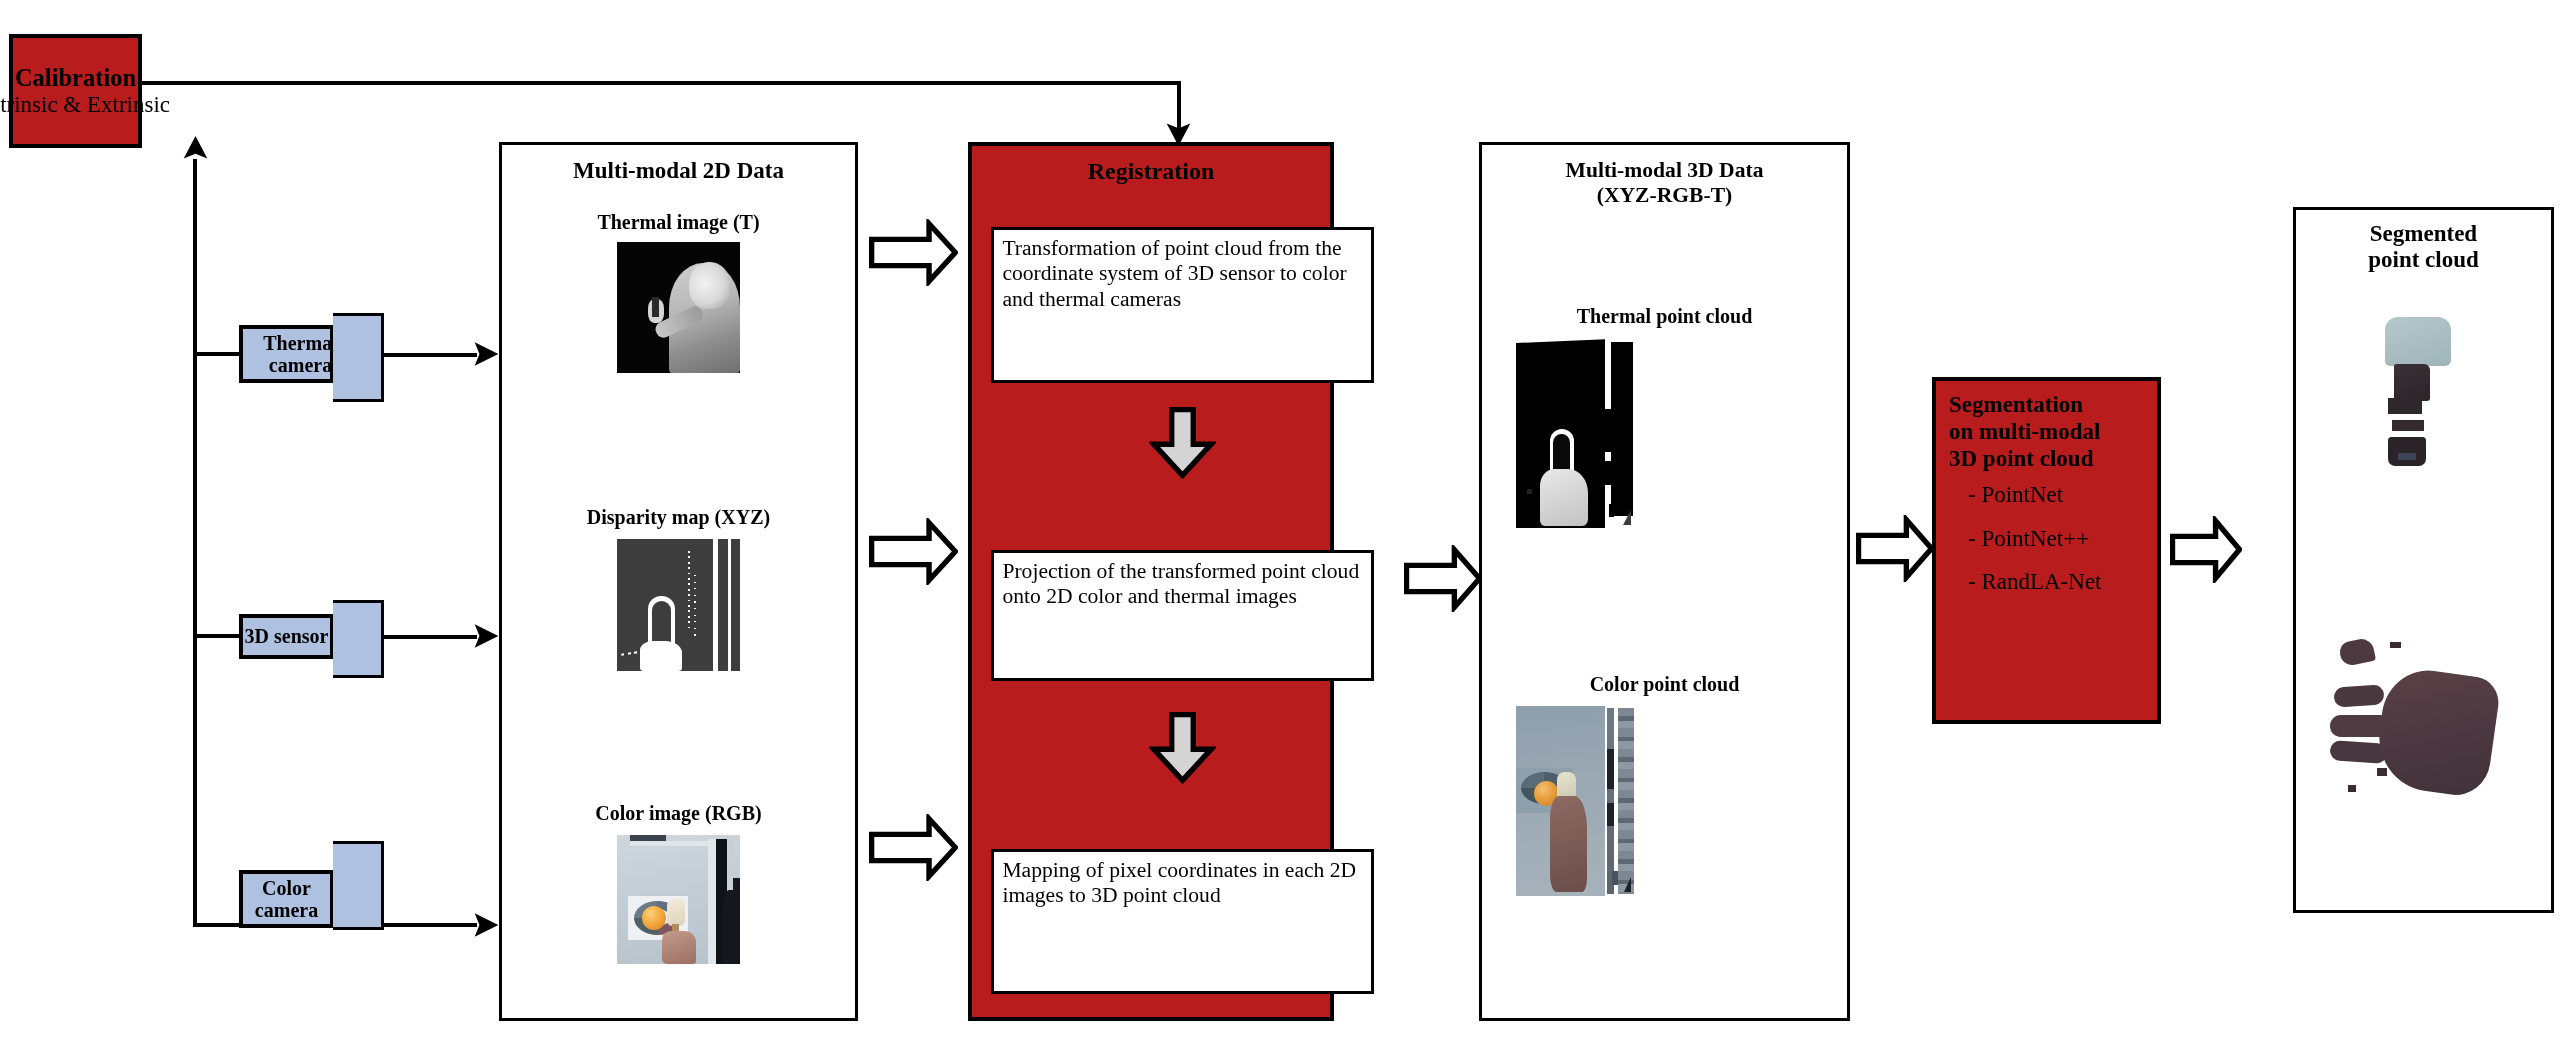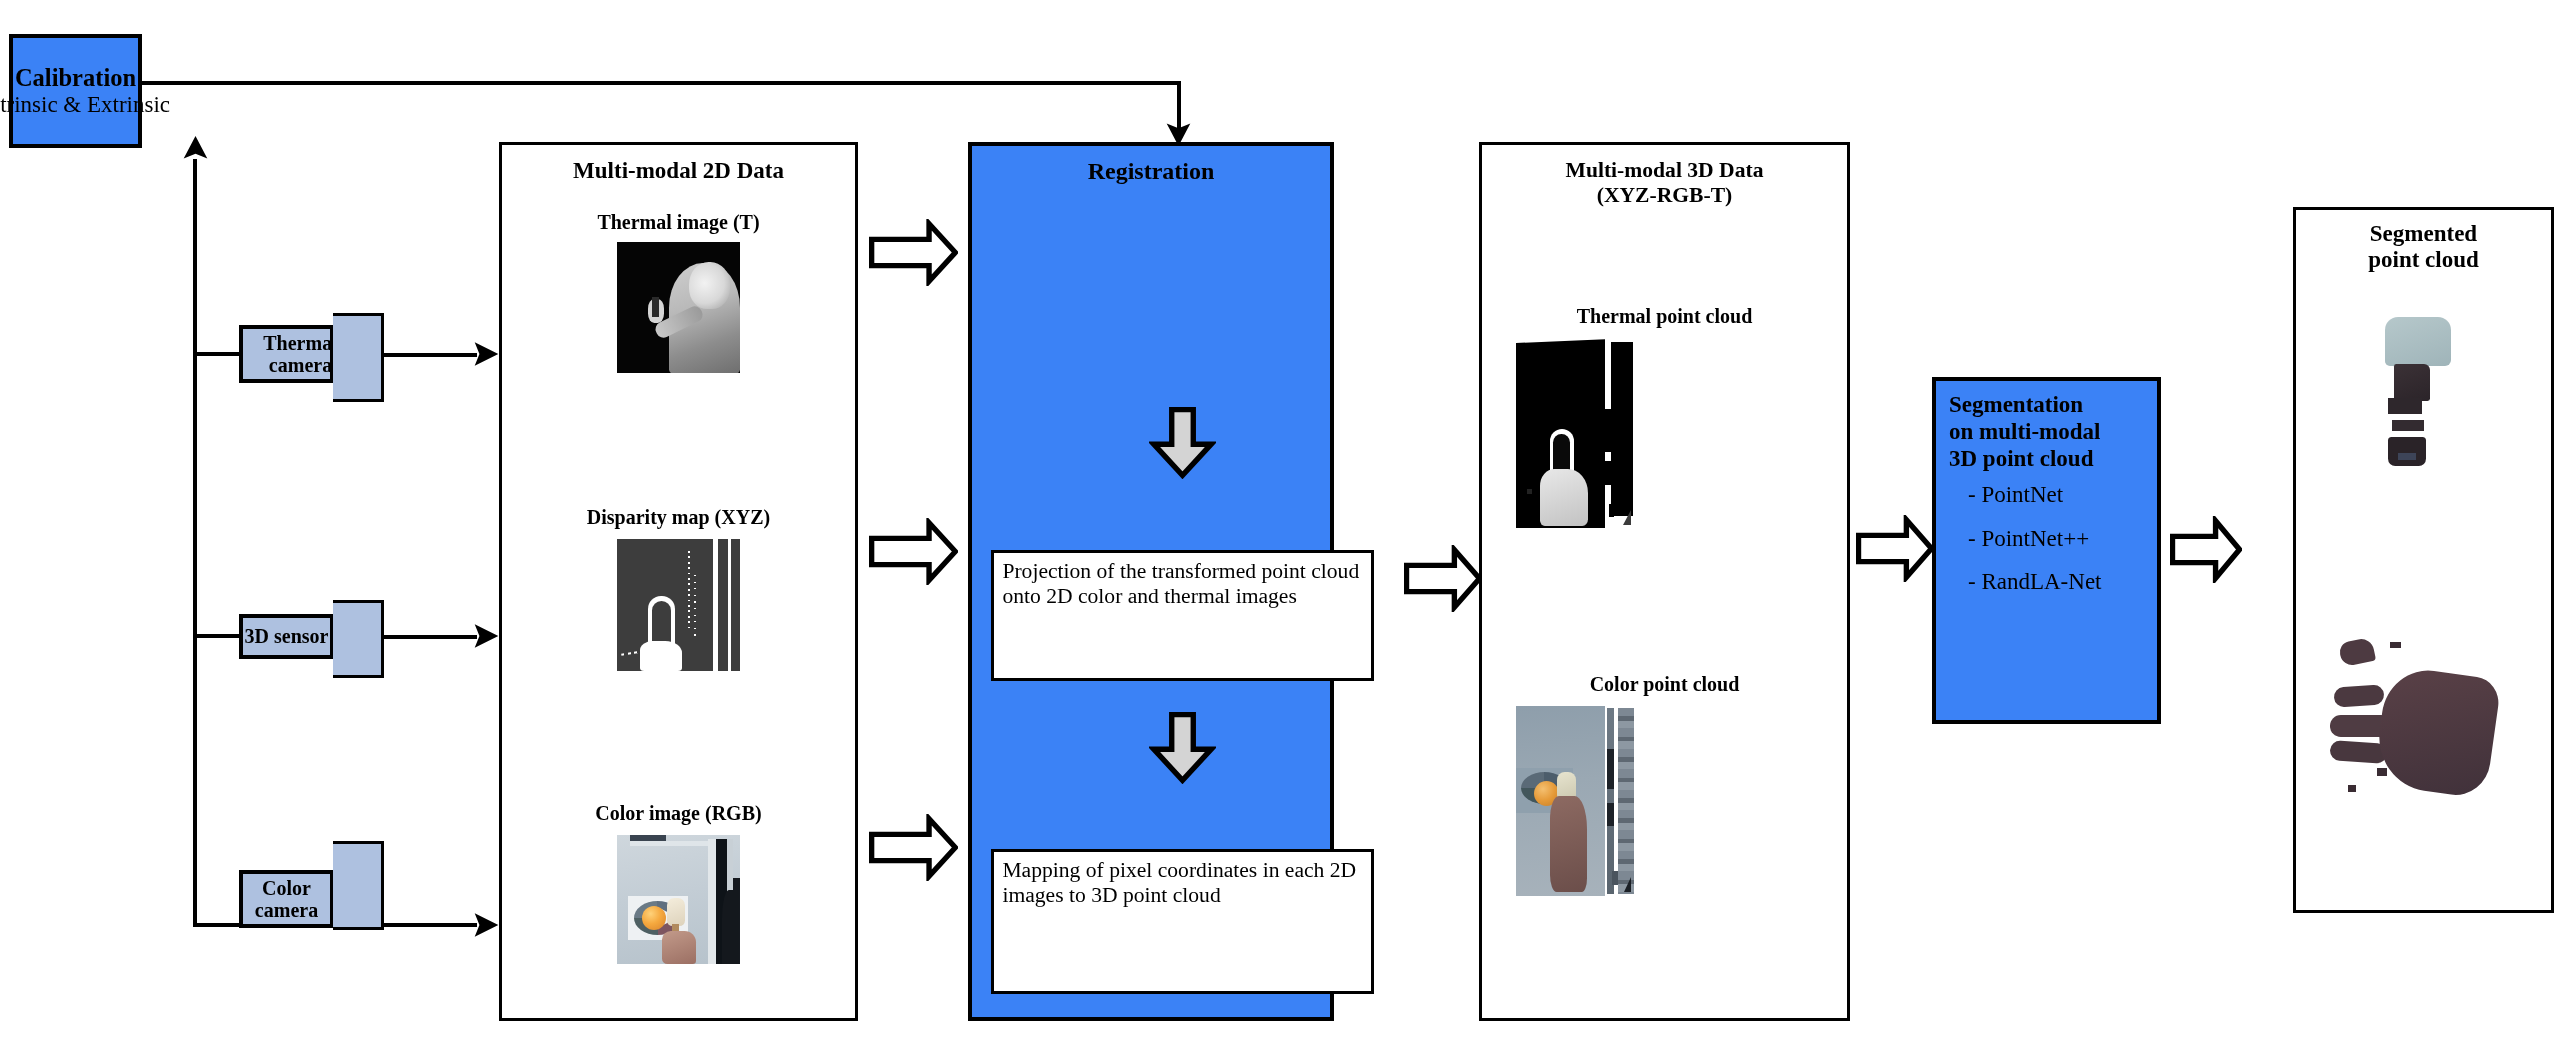--- a/index.html
+++ b/index.html
@@ -1,21 +1,21 @@
 <!DOCTYPE html>
 <html style="font-size:9.6px"><head>
 <meta charset="utf-8">
 <style>
   html,body{margin:0;padding:0;background:#ffffff;}
   body{font-family:"Liberation Serif","DejaVu Serif",serif;}
   #stage{position:relative;width:2576px;height:1060px;background:#fff;overflow:hidden;}
 
   
   .box{position:absolute;box-sizing:border-box;}
-  .gray-box{background:#3b82f6;border:4.2px solid #000;}
+  .gray-box{background:#b91c1c;border:4.2px solid #000;}
   .white-panel{background:#ffffff;border:3.6px solid #000;}
   .white-inner{background:#ffffff;border:3.6px solid #000;}
   .cam-box{background:#aec1e0;border:4.2px solid #000;}
   .nowrap{white-space:nowrap;}
 
   
   #calib{left:9px;top:34px;width:133px;height:114px;
          display:flex;flex-direction:column;align-items:center;justify-content:center;}
   #calib .l1{font-size:24.5px;font-weight:bold;line-height:1.05;}
   #calib .l2{font-size:23px;line-height:1.1;margin-top:1.2px;}
@@ -322,20 +322,21 @@
   </div>
   <div class="barrow" style="left:869px;top:814px;">
     <svg width="89" height="67" viewBox="0 0 148 112">
       <polygon points="4,34 100,34 100,8 144,56 100,104 100,78 4,78" fill="#fff" stroke="#000" stroke-width="9"></polygon>
     </svg>
   </div>
 
   <div class="box gray-box" id="preg">
     <div class="hdr">Registration</div>
   </div>
+  <div class="white-inner reg-txt" style="left:991px;top:227px;width:383px;height:156px;">Transformation of point cloud from the coordinate system of 3D sensor to color and thermal cameras</div>
   <div class="white-inner reg-txt" style="left:991px;top:550px;width:383px;height:131px;">Projection of the transformed point cloud onto 2D color and thermal images</div>
   <div class="white-inner reg-txt" style="left:991px;top:849px;width:383px;height:145px;">Mapping of pixel coordinates in each 2D images to 3D point cloud</div>
 
   <div class="barrow" style="left:1149px;top:407px;">
     <svg width="67" height="72" viewBox="0 0 112 120">
       <polygon points="38,4 74,4 74,62 104,62 56,114 8,62 38,62" fill="#d4d4d4" stroke="#000" stroke-width="9"></polygon>
     </svg>
   </div>
   <div class="barrow" style="left:1149px;top:712px;">
     <svg width="67" height="72" viewBox="0 0 112 120">

